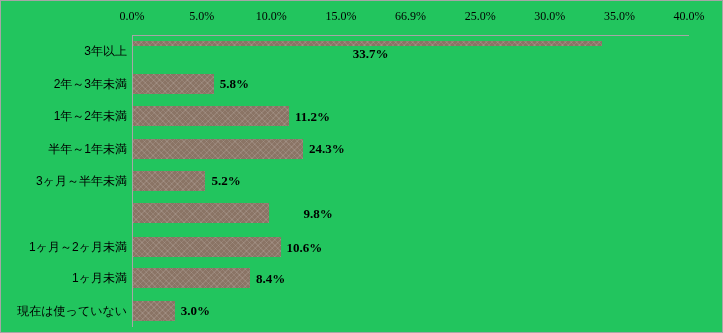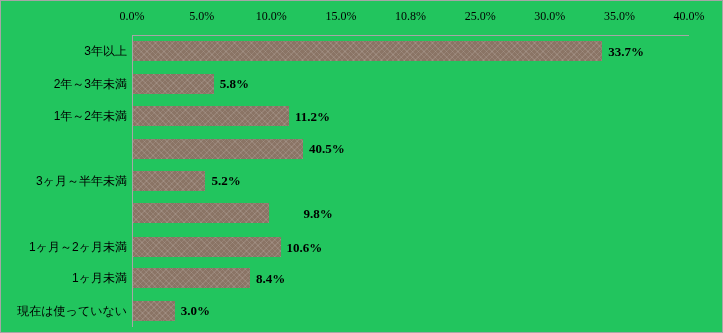--- a/index.html
+++ b/index.html
@@ -106,55 +106,56 @@
 </head>
 <body>
 
 <div id="chart-root">
 
   <div id="x-axis">
       <div class="x-tick" style="left: 131px;">0.0%</div>
       <div class="x-tick" style="left: 200.625px;">5.0%</div>
       <div class="x-tick" style="left: 270.25px;">10.0%</div>
       <div class="x-tick" style="left: 339.875px;">15.0%</div>
-      <div class="x-tick" style="left: 409.5px;">10.8%</div>
+      <div class="x-tick" style="left: 409.5px;">66.9%</div>
       <div class="x-tick" style="left: 479.125px;">25.0%</div>
       <div class="x-tick" style="left: 548.75px;">30.0%</div>
       <div class="x-tick" style="left: 618.375px;">35.0%</div>
       <div class="x-tick" style="left: 688px;">40.0%</div>
     </div>
 
   <div id="plot"></div>
 
   <div id="rows">
       <div class="row" style="top: 0px; height: 32.4444px;">
         <div class="cat-label">3年以上</div>
-        <div class="bar-wrap" style="top: 6.22222px;">
+        <div class="bar-wrap" style="top: 6.22222px; flex-direction: column;">
           <div class="bar" style="width: 469.272px; background-color: rgb(138, 116, 101);"></div>
           <div class="val-label">33.7%</div>
         </div>
       </div>
       <div class="row" style="top: 32.4444px; height: 32.4444px;">
         <div class="cat-label">2年～3年未満</div>
         <div class="bar-wrap" style="top: 6.22222px;">
           <div class="bar" style="width: 80.765px; background-color: rgb(138, 116, 101);"></div>
           <div class="val-label">5.8%</div>
         </div>
       </div>
       <div class="row" style="top: 64.8889px; height: 32.4444px;">
         <div class="cat-label">1年～2年未満</div>
         <div class="bar-wrap" style="top: 6.22222px;">
           <div class="bar" style="width: 155.96px; background-color: rgb(138, 116, 101);"></div>
           <div class="val-label">11.2%</div>
         </div>
       </div>
       <div class="row" style="top: 97.3333px; height: 32.4444px;">
+        <div class="cat-label">半年～1年未満</div>
         <div class="bar-wrap" style="top: 6.22222px;">
           <div class="bar" style="width: 169.885px; background-color: rgb(138, 116, 101);"></div>
-          <div class="val-label">40.5%</div>
+          <div class="val-label">24.3%</div>
         </div>
       </div>
       <div class="row" style="top: 129.778px; height: 32.4444px;">
         <div class="cat-label">3ヶ月～半年未満</div>
         <div class="bar-wrap" style="top: 6.22222px; text-align: center;">
           <div class="bar" style="width: 72.41px; background-color: rgb(138, 116, 101);"></div>
           <div class="val-label">5.2%</div>
         </div>
       </div>
       <div class="row" style="top: 162.222px; height: 32.4444px;">

